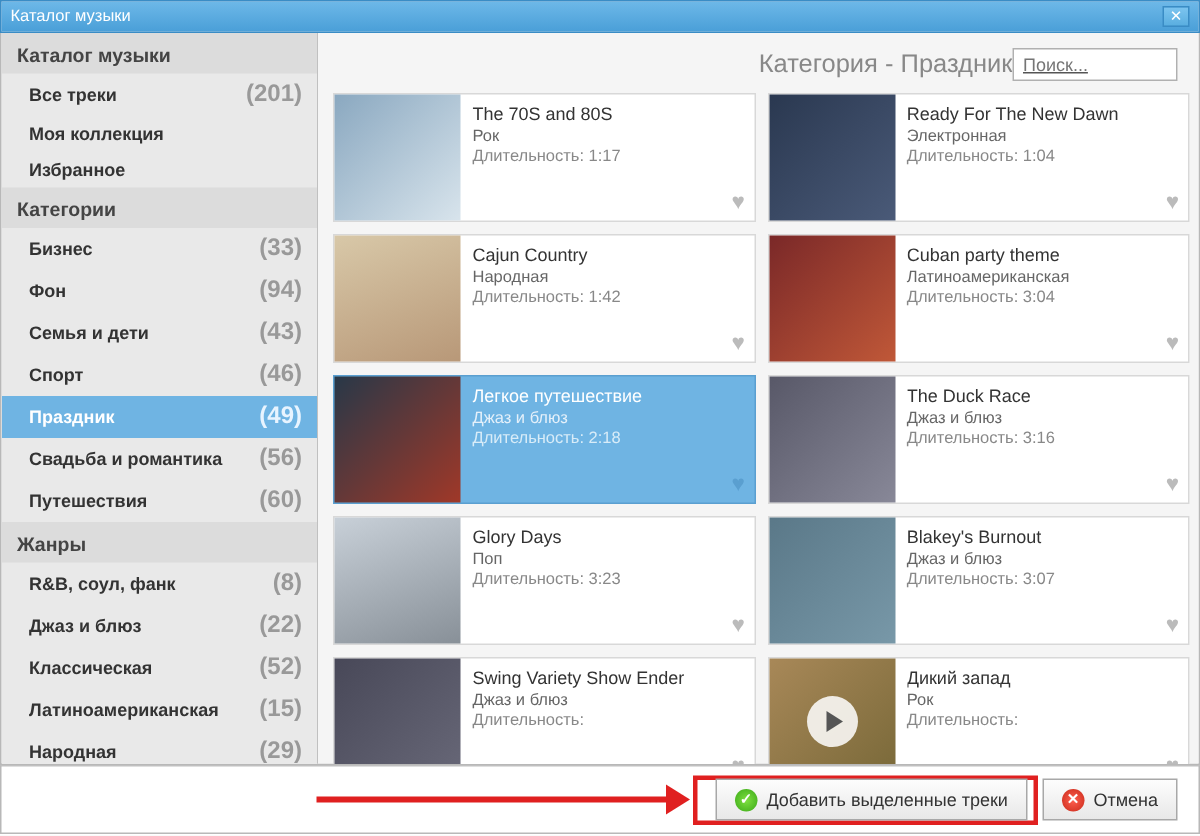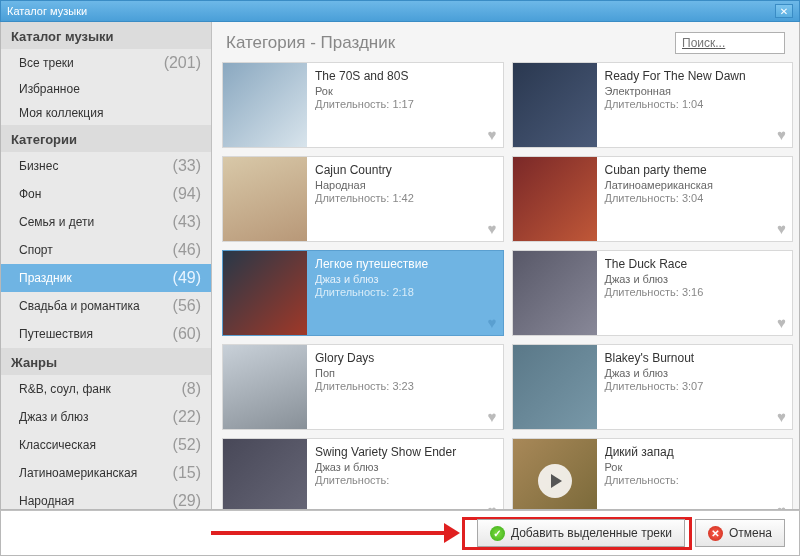--- a/index.html
+++ b/index.html
@@ -9,27 +9,27 @@
 .titlebar .close { width: 18px; height: 14px; background: linear-gradient(#7cc4ef,#5aaee0); border: 1px solid #3a8cc5; display: flex; align-items: center; justify-content: center; font-size: 10px; cursor: pointer; }
 
 .client { display: flex; height: 488px; border: 1px solid #b8b8b8; border-top: none; }
 
 .sidebar { width: 211px; background: #e9e9e9; overflow-y: auto; border-right: 1px solid #c0c0c0; }
 .sidebar::-webkit-scrollbar { width: 15px; }
 .sidebar::-webkit-scrollbar-track { background: #efefef; border-left: 1px solid #d0d0d0; }
 .sidebar::-webkit-scrollbar-thumb { background: #c8c8c8; border: 1px solid #a8a8a8; }
 
 .side-header { font-weight: bold; color: #444; font-size: 13px; padding: 7px 10px 5px; background: #dcdcdc; }
-.side-item { display: flex; justify-content: space-between; align-items: center; padding: 5px 10px 5px 18px; font-size: 12px; color: #333; cursor: pointer; }
+.side-item { display: flex; justify-content: space-between; align-items: center; padding: 5px 10px 5px 18px; font-size: 12px; color: #333; cursor: pointer; font-weight: bold; }
 .side-item.selected { background: #6fb4e3; color: #fff; }
 .side-count { color: #999; font-size: 16px; }
 .side-item.selected .side-count { color: #e8f4ff; }
 
 .main { flex: 1; background: #f5f5f5; display: flex; flex-direction: column; position: relative; }
-.main-header { display: flex; align-items: center; justify-content: space-between; padding: 10px 14px 8px; }
+.main-header { display: flex; align-items: center; justify-content: flex-end; padding: 10px 14px 8px; }
 .main-title { font-size: 17px; color: #888; }
 .search { width: 110px; height: 22px; border: 1px solid #b0b0b0; font-size: 12px; padding: 0 6px; color: #555; background: #fff; text-decoration: underline; }
 
 .grid-wrap { flex: 1; overflow-y: auto; padding: 0 6px 6px 10px; position: relative; }
 .grid-wrap::-webkit-scrollbar { width: 15px; }
 .grid-wrap::-webkit-scrollbar-track { background: #efefef; border-left: 1px solid #d0d0d0; }
 .grid-wrap::-webkit-scrollbar-thumb { background: #c8c8c8; border: 1px solid #a8a8a8; }
 
 .grid { display: grid; grid-template-columns: 1fr 1fr; gap: 8px; }
 .card { background: #fff; border: 1px solid #d8d8d8; display: flex; height: 86px; position: relative; cursor: pointer; }
@@ -76,24 +76,24 @@
 
 <div class="client">
 
   <div class="sidebar" id="sidebar">
       <div class="side-header">Каталог музыки</div>
       <div class="side-item">
         <span>Все треки</span>
         <span class="side-count">(201)</span>
       </div>
       <div class="side-item">
+        <span>Моя коллекция</span>
+      </div>
+      <div class="side-item">
         <span>Избранное</span>
-      </div>
-      <div class="side-item">
-        <span>Моя коллекция</span>
       </div>
       <div class="side-header">Категории</div>
       <div class="side-item">
         <span>Бизнес</span>
         <span class="side-count">(33)</span>
       </div>
       <div class="side-item">
         <span>Фон</span>
         <span class="side-count">(94)</span>
       </div>

